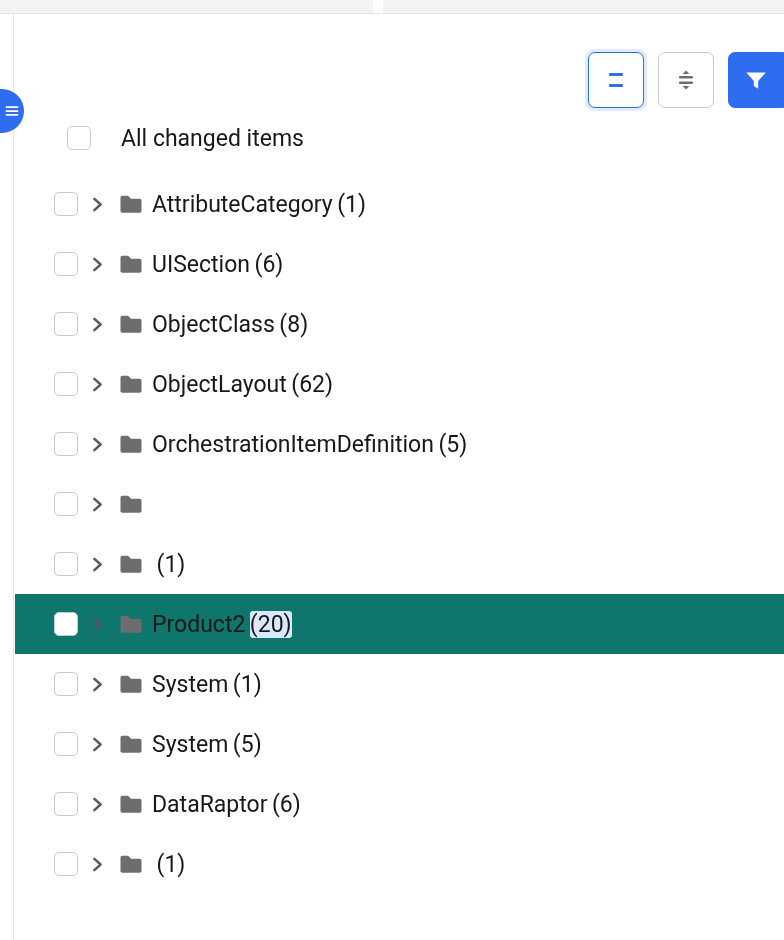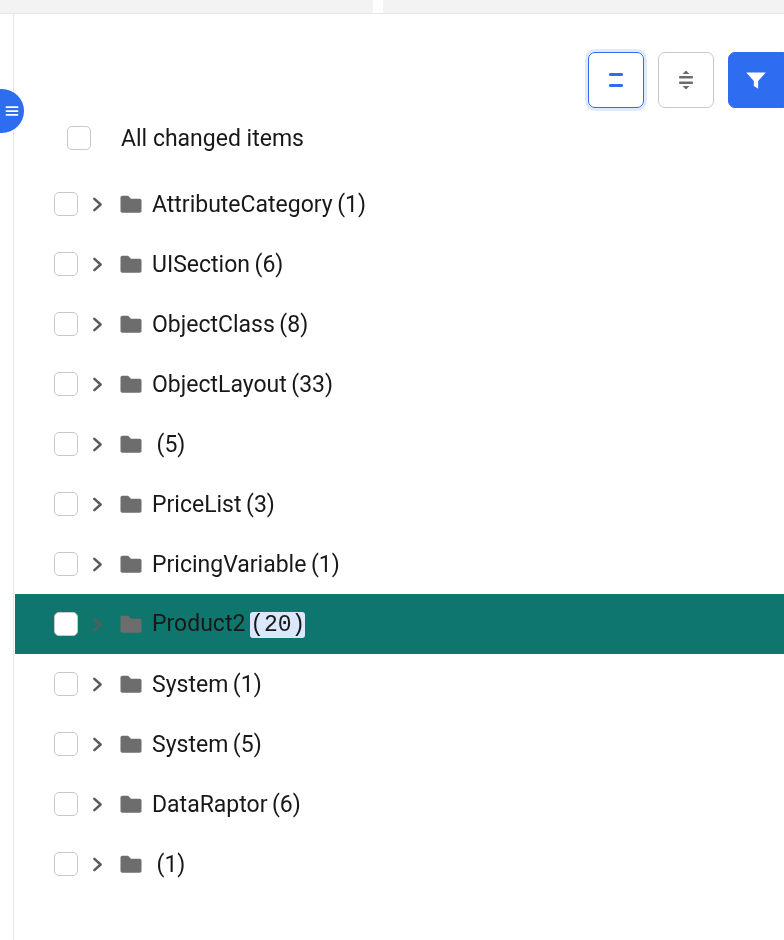--- a/index.html
+++ b/index.html
@@ -120,21 +120,20 @@
     font-size: 23px;
     color: #181818;
     white-space: nowrap;
   }
   .tree-row .count {
     margin-left: 0.35ch;
   }
   .tree-row.highlight .count {
     background: #dbe8fb;
     border-radius: 3px;
-    font-family: Liberation Mono, monospace;
   }
   .header-label {
     font-size: 23px;
     color: #181818;
   }
   .checkbox {
     width: 24px;
     height: 24px;
     border: 1px solid #c9c9c9;
     border-radius: 5px;
@@ -265,70 +264,66 @@
             <path d="M7 3 L17 12 L7 21" fill="none" stroke="#5a5a5a" stroke-width="4" stroke-linecap="round" stroke-linejoin="round"></path>
           </svg>
         </div>
         <div class="folder">
           <svg width="28" height="28" viewBox="0 0 24 24">
             <path d="M3 6.5 C3 5.7 3.7 5 4.5 5 H9.5 L12 7.5 H19.5 C20.3 7.5 21 8.2 21 9 V18 C21 18.8 20.3 19.5 19.5 19.5 H4.5 C3.7 19.5 3 18.8 3 18 Z" fill="#6d6d6d"></path>
           </svg>
         </div>
         <div class="label-wrap">
           <span>ObjectLayout</span>
-          <span class="count">(33)</span>
-        </div>
-      </div>
-      <div class="tree-row">
-        <div class="checkbox"></div>
-        <div class="chevron">
-          <svg width="15" height="15" viewBox="0 0 24 24">
-            <path d="M7 3 L17 12 L7 21" fill="none" stroke="#5a5a5a" stroke-width="4" stroke-linecap="round" stroke-linejoin="round"></path>
-          </svg>
-        </div>
-        <div class="folder">
-          <svg width="28" height="28" viewBox="0 0 24 24">
-            <path d="M3 6.5 C3 5.7 3.7 5 4.5 5 H9.5 L12 7.5 H19.5 C20.3 7.5 21 8.2 21 9 V18 C21 18.8 20.3 19.5 19.5 19.5 H4.5 C3.7 19.5 3 18.8 3 18 Z" fill="#6d6d6d"></path>
-          </svg>
-        </div>
-        <div class="label-wrap">
+          <span class="count">(62)</span>
+        </div>
+      </div>
+      <div class="tree-row">
+        <div class="checkbox"></div>
+        <div class="chevron">
+          <svg width="15" height="15" viewBox="0 0 24 24">
+            <path d="M7 3 L17 12 L7 21" fill="none" stroke="#5a5a5a" stroke-width="4" stroke-linecap="round" stroke-linejoin="round"></path>
+          </svg>
+        </div>
+        <div class="folder">
+          <svg width="28" height="28" viewBox="0 0 24 24">
+            <path d="M3 6.5 C3 5.7 3.7 5 4.5 5 H9.5 L12 7.5 H19.5 C20.3 7.5 21 8.2 21 9 V18 C21 18.8 20.3 19.5 19.5 19.5 H4.5 C3.7 19.5 3 18.8 3 18 Z" fill="#6d6d6d"></path>
+          </svg>
+        </div>
+        <div class="label-wrap">
+          <span>OrchestrationItemDefinition</span>
           <span class="count">(5)</span>
         </div>
       </div>
       <div class="tree-row">
         <div class="checkbox"></div>
         <div class="chevron">
           <svg width="15" height="15" viewBox="0 0 24 24">
             <path d="M7 3 L17 12 L7 21" fill="none" stroke="#5a5a5a" stroke-width="4" stroke-linecap="round" stroke-linejoin="round"></path>
           </svg>
         </div>
         <div class="folder">
           <svg width="28" height="28" viewBox="0 0 24 24">
             <path d="M3 6.5 C3 5.7 3.7 5 4.5 5 H9.5 L12 7.5 H19.5 C20.3 7.5 21 8.2 21 9 V18 C21 18.8 20.3 19.5 19.5 19.5 H4.5 C3.7 19.5 3 18.8 3 18 Z" fill="#6d6d6d"></path>
           </svg>
         </div>
-        <div class="label-wrap">
-          <span>PriceList</span>
-          <span class="count">(3)</span>
-        </div>
-      </div>
-      <div class="tree-row">
-        <div class="checkbox"></div>
-        <div class="chevron">
-          <svg width="15" height="15" viewBox="0 0 24 24">
-            <path d="M7 3 L17 12 L7 21" fill="none" stroke="#5a5a5a" stroke-width="4" stroke-linecap="round" stroke-linejoin="round"></path>
-          </svg>
-        </div>
-        <div class="folder">
-          <svg width="28" height="28" viewBox="0 0 24 24">
-            <path d="M3 6.5 C3 5.7 3.7 5 4.5 5 H9.5 L12 7.5 H19.5 C20.3 7.5 21 8.2 21 9 V18 C21 18.8 20.3 19.5 19.5 19.5 H4.5 C3.7 19.5 3 18.8 3 18 Z" fill="#6d6d6d"></path>
-          </svg>
-        </div>
-        <div class="label-wrap">
-          <span>PricingVariable</span>
+      </div>
+      <div class="tree-row">
+        <div class="checkbox"></div>
+        <div class="chevron">
+          <svg width="15" height="15" viewBox="0 0 24 24">
+            <path d="M7 3 L17 12 L7 21" fill="none" stroke="#5a5a5a" stroke-width="4" stroke-linecap="round" stroke-linejoin="round"></path>
+          </svg>
+        </div>
+        <div class="folder">
+          <svg width="28" height="28" viewBox="0 0 24 24">
+            <path d="M3 6.5 C3 5.7 3.7 5 4.5 5 H9.5 L12 7.5 H19.5 C20.3 7.5 21 8.2 21 9 V18 C21 18.8 20.3 19.5 19.5 19.5 H4.5 C3.7 19.5 3 18.8 3 18 Z" fill="#6d6d6d"></path>
+          </svg>
+        </div>
+        <div class="label-wrap">
           <span class="count">(1)</span>
         </div>
       </div>
       <div class="tree-row highlight">
         <div class="checkbox"></div>
         <div class="chevron">
           <svg width="15" height="15" viewBox="0 0 24 24">
             <path d="M7 3 L17 12 L7 21" fill="none" stroke="#5a5a5a" stroke-width="4" stroke-linecap="round" stroke-linejoin="round"></path>
           </svg>
         </div>

